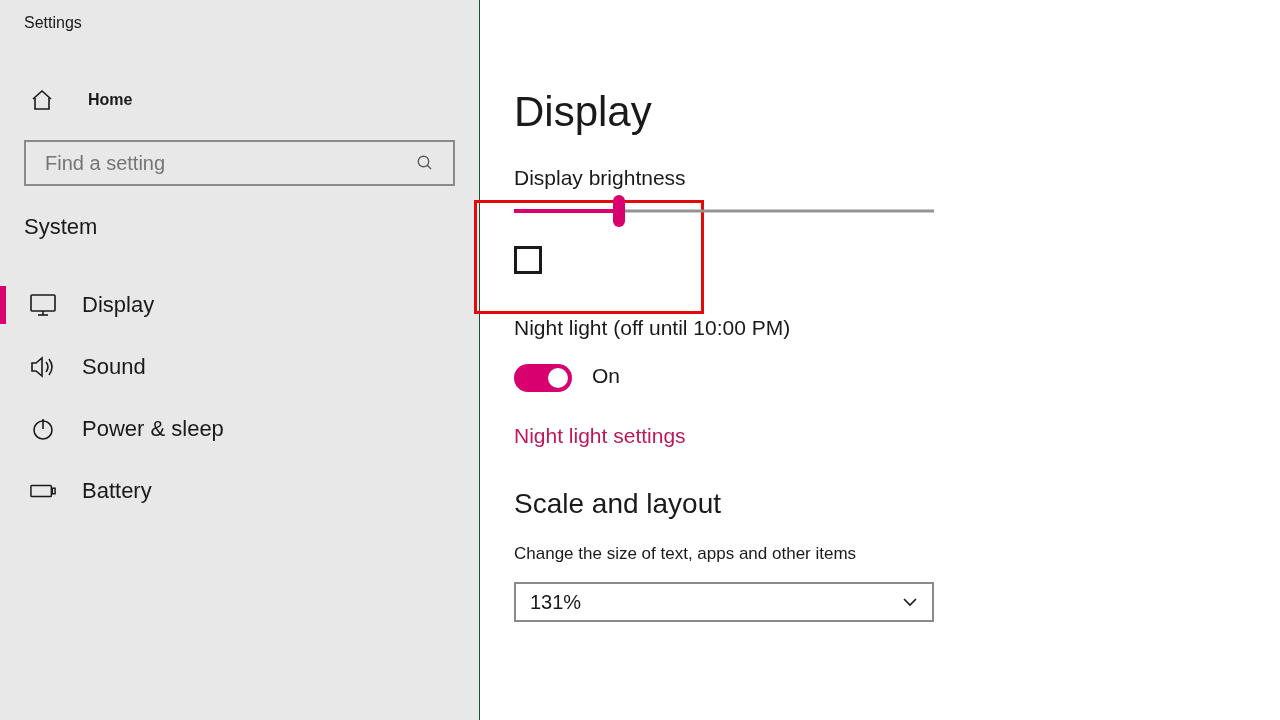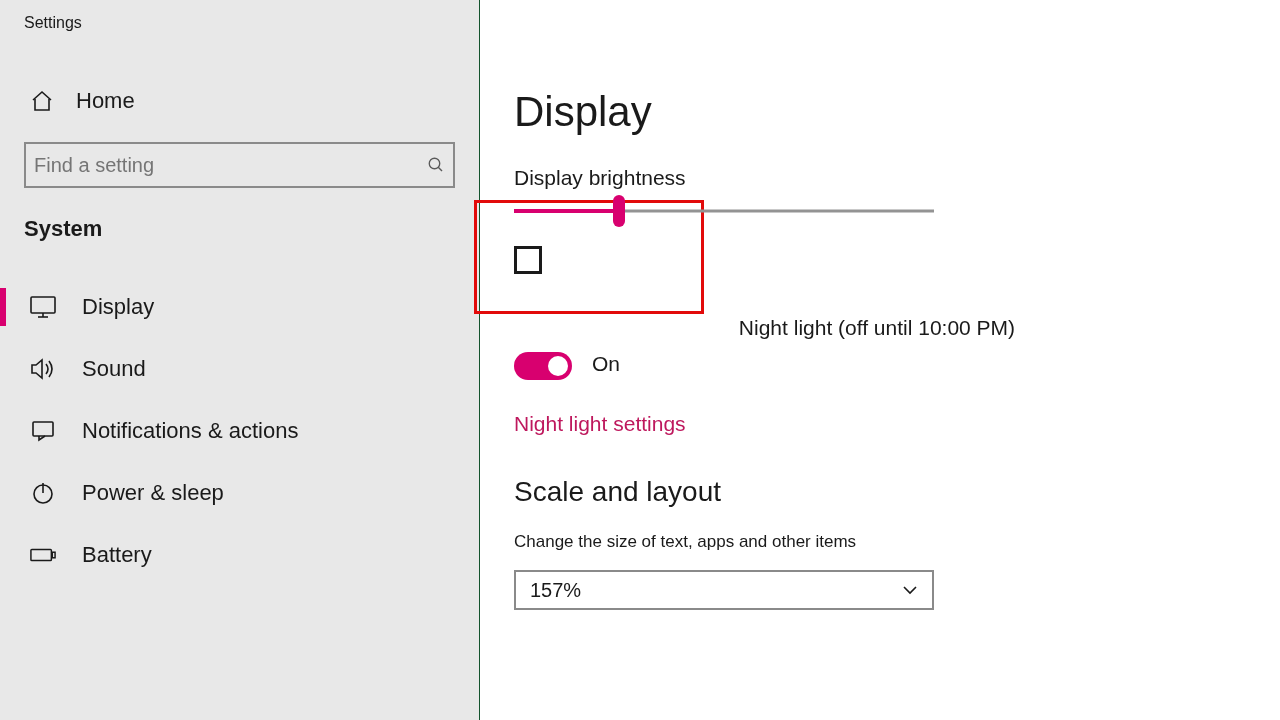--- a/index.html
+++ b/index.html
@@ -24,47 +24,47 @@
       padding-bottom: 48px;
     }
     .home-row {
       display: flex;
       align-items: center;
       gap: 22px;
       padding: 8px 0 8px 30px;
       margin-bottom: 20px;
       cursor: pointer;
     }
-    .home-row .label { font-size: 22px; font-weight: 400; }
+    .home-row .label { font-size: 16px; font-weight: 700; margin-left: 12px; }
     .search-wrap {
       margin: 0 24px 28px 24px;
     }
     .search {
       width: 100%;
       height: 46px;
       border: 2px solid #8a8a8a;
       background: #e8e8e8;
       display: flex;
       align-items: center;
       justify-content: space-between;
-      padding: 0 8px;
+      padding: 0 19px;
       gap: 16px;
     }
     .search input {
       border: none;
       background: transparent;
       font-size: 20px;
       outline: none;
       width: 320px;
       color: #5a5a5a;
       font-family: inherit;
     }
     .section-label {
       font-size: 22px;
-      font-weight: 700;
+      font-weight: 400;
       padding-left: 24px;
       margin-bottom: 34px;
     }
     .nav-item {
       display: flex;
       align-items: center;
       gap: 26px;
       padding: 18px 0 18px 30px;
       font-size: 22px;
       cursor: pointer;
@@ -148,21 +148,21 @@
       margin-top: 32px;
       margin-bottom: 42px;
     }
     .checkbox {
       width: 28px;
       height: 28px;
       border: 3px solid #1a1a1a;
       cursor: pointer;
     }
     .auto-row .txt { font-size: 21px; }
-    .night-label { font-size: 21px; margin-bottom: 12px; text-align: center; }
+    .night-label { font-size: 21px; margin-bottom: 24px; }
     .toggle-row {
       display: flex;
       align-items: flex-start;
       gap: 20px;
       margin-bottom: 32px;
     }
     .toggle {
       width: 58px;
       height: 28px;
       border-radius: 14px;
@@ -246,29 +246,20 @@
     <span class="icon">
       <svg width="26" height="22" viewBox="0 0 26 22" fill="none" stroke="#1a1a1a" stroke-width="1.6">
         <path d="M2 7 H6 L12 2 V20 L6 15 H2 Z"></path>
         <path d="M16 6 Q20 11 16 16"></path>
         <path d="M19 3 Q25 11 19 19"></path>
       </svg>
     </span>
     <span>Sound</span>
   </div>
 
-  <div class="nav-item">
-    <span class="icon">
-      <svg width="24" height="22" viewBox="0 0 24 22" fill="none" stroke="#1a1a1a" stroke-width="1.6">
-        <rect x="2" y="2" width="20" height="14" rx="1"></rect>
-        <path d="M8 16 L8 20 L14 16"></path>
-      </svg>
-    </span>
-    <span>Notifications &amp; actions</span>
-  </div>
 
 
   <div class="nav-item">
     <span class="icon">
       <svg width="24" height="24" viewBox="0 0 24 24" fill="none" stroke="#1a1a1a" stroke-width="1.6">
         <circle cx="12" cy="13" r="9"></circle>
         <line x1="12" y1="2" x2="12" y2="12"></line>
       </svg>
     </span>
     <span>Power &amp; sleep</span>
@@ -310,20 +301,20 @@
       <div class="knob"></div>
     </div>
     <div class="toggle-state">On</div>
   </div>
 
   <div class="link">Night light settings</div>
 
   <div class="section-h">Scale and layout</div>
   <div class="scale-label">Change the size of text, apps and other items</div>
   <div class="dropdown">
-    <span>157%</span>
+    <span>131%</span>
     <span>
       <svg width="16" height="10" viewBox="0 0 16 10" fill="none" stroke="#1a1a1a" stroke-width="1.6">
         <path d="M2 2 L8 8 L14 2"></path>
       </svg>
     </span>
   </div>
 </div>
 
 </body></html>

